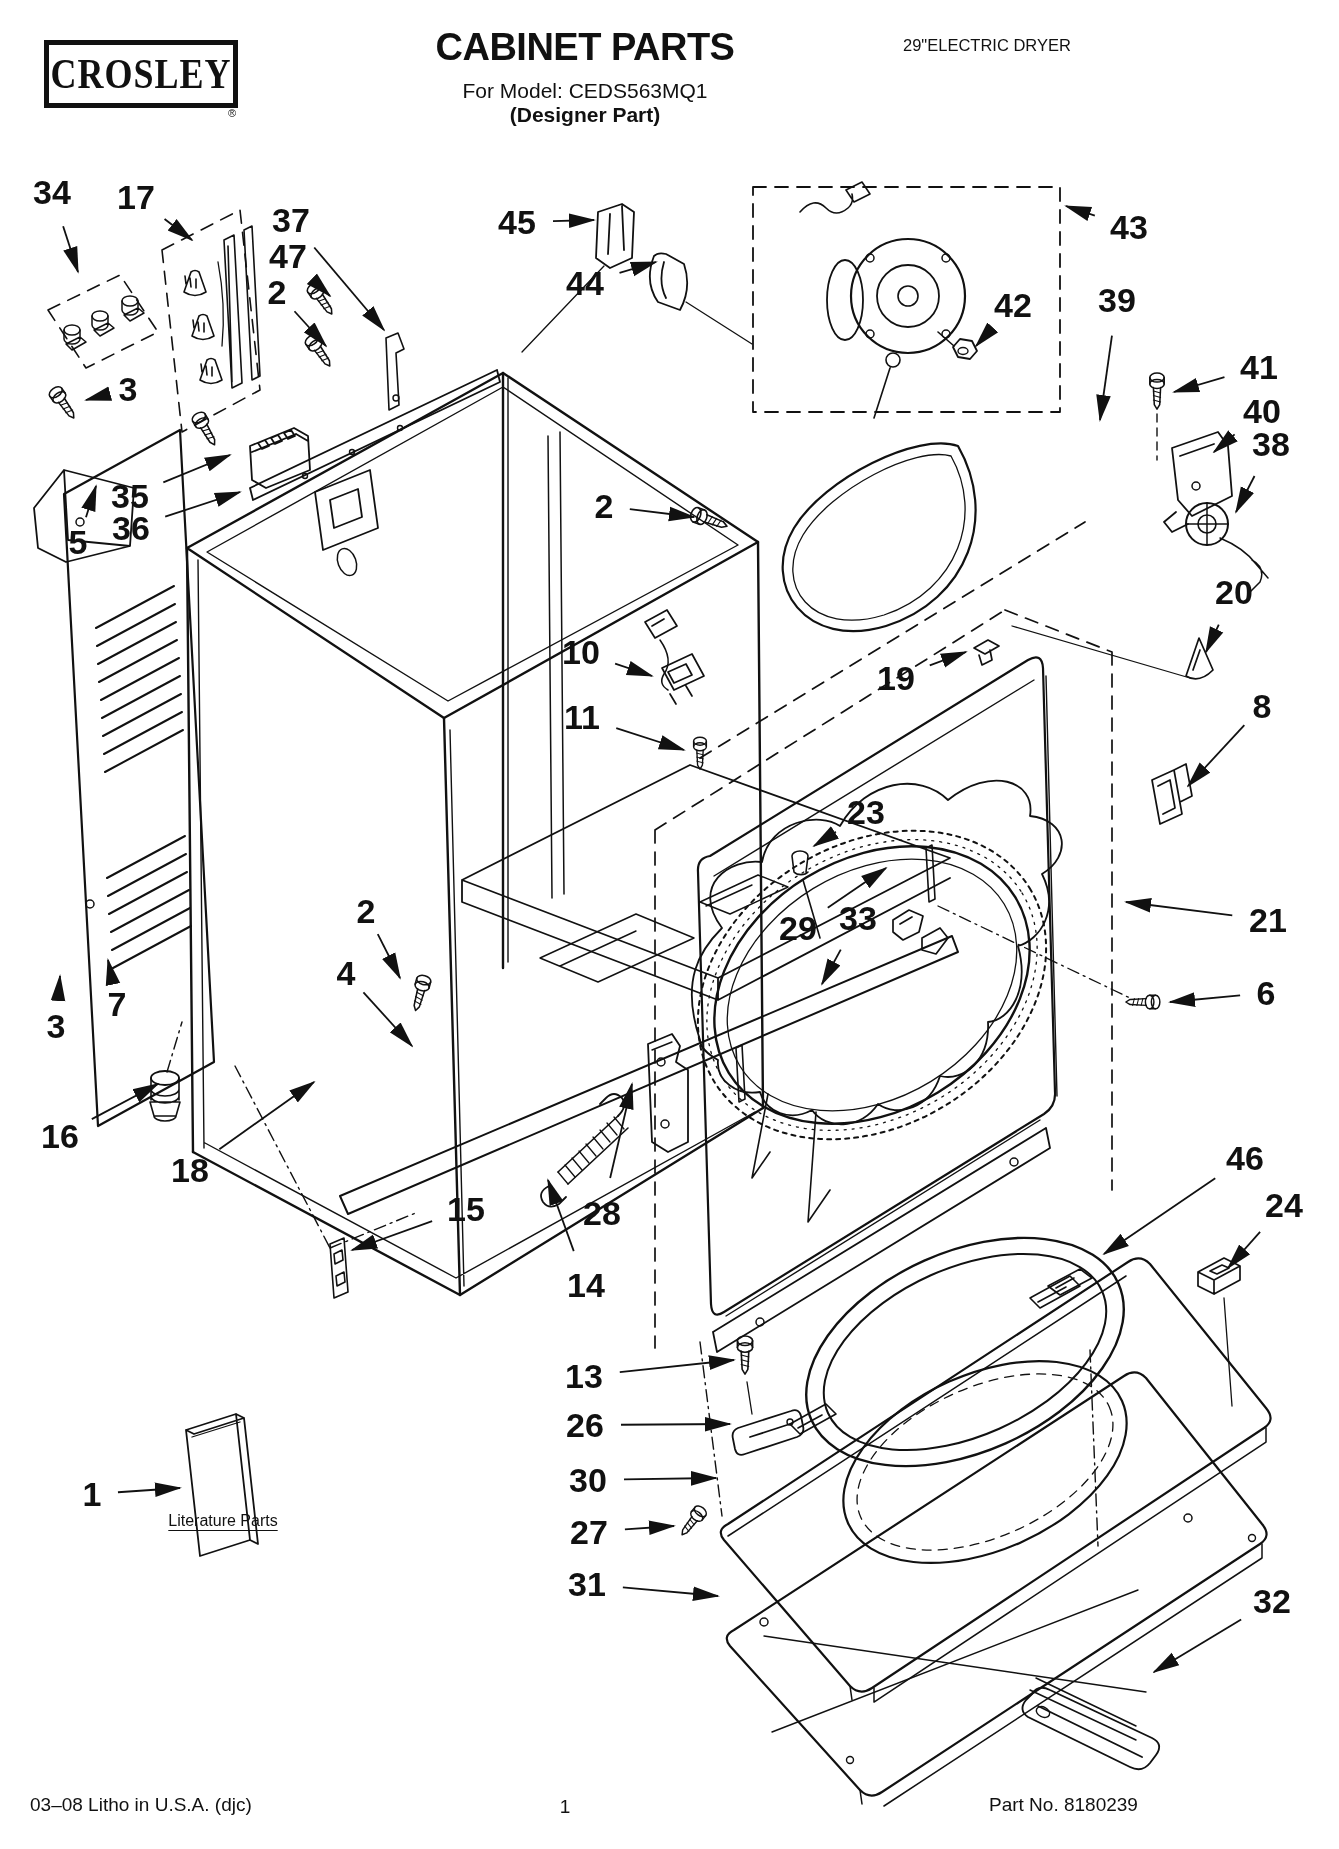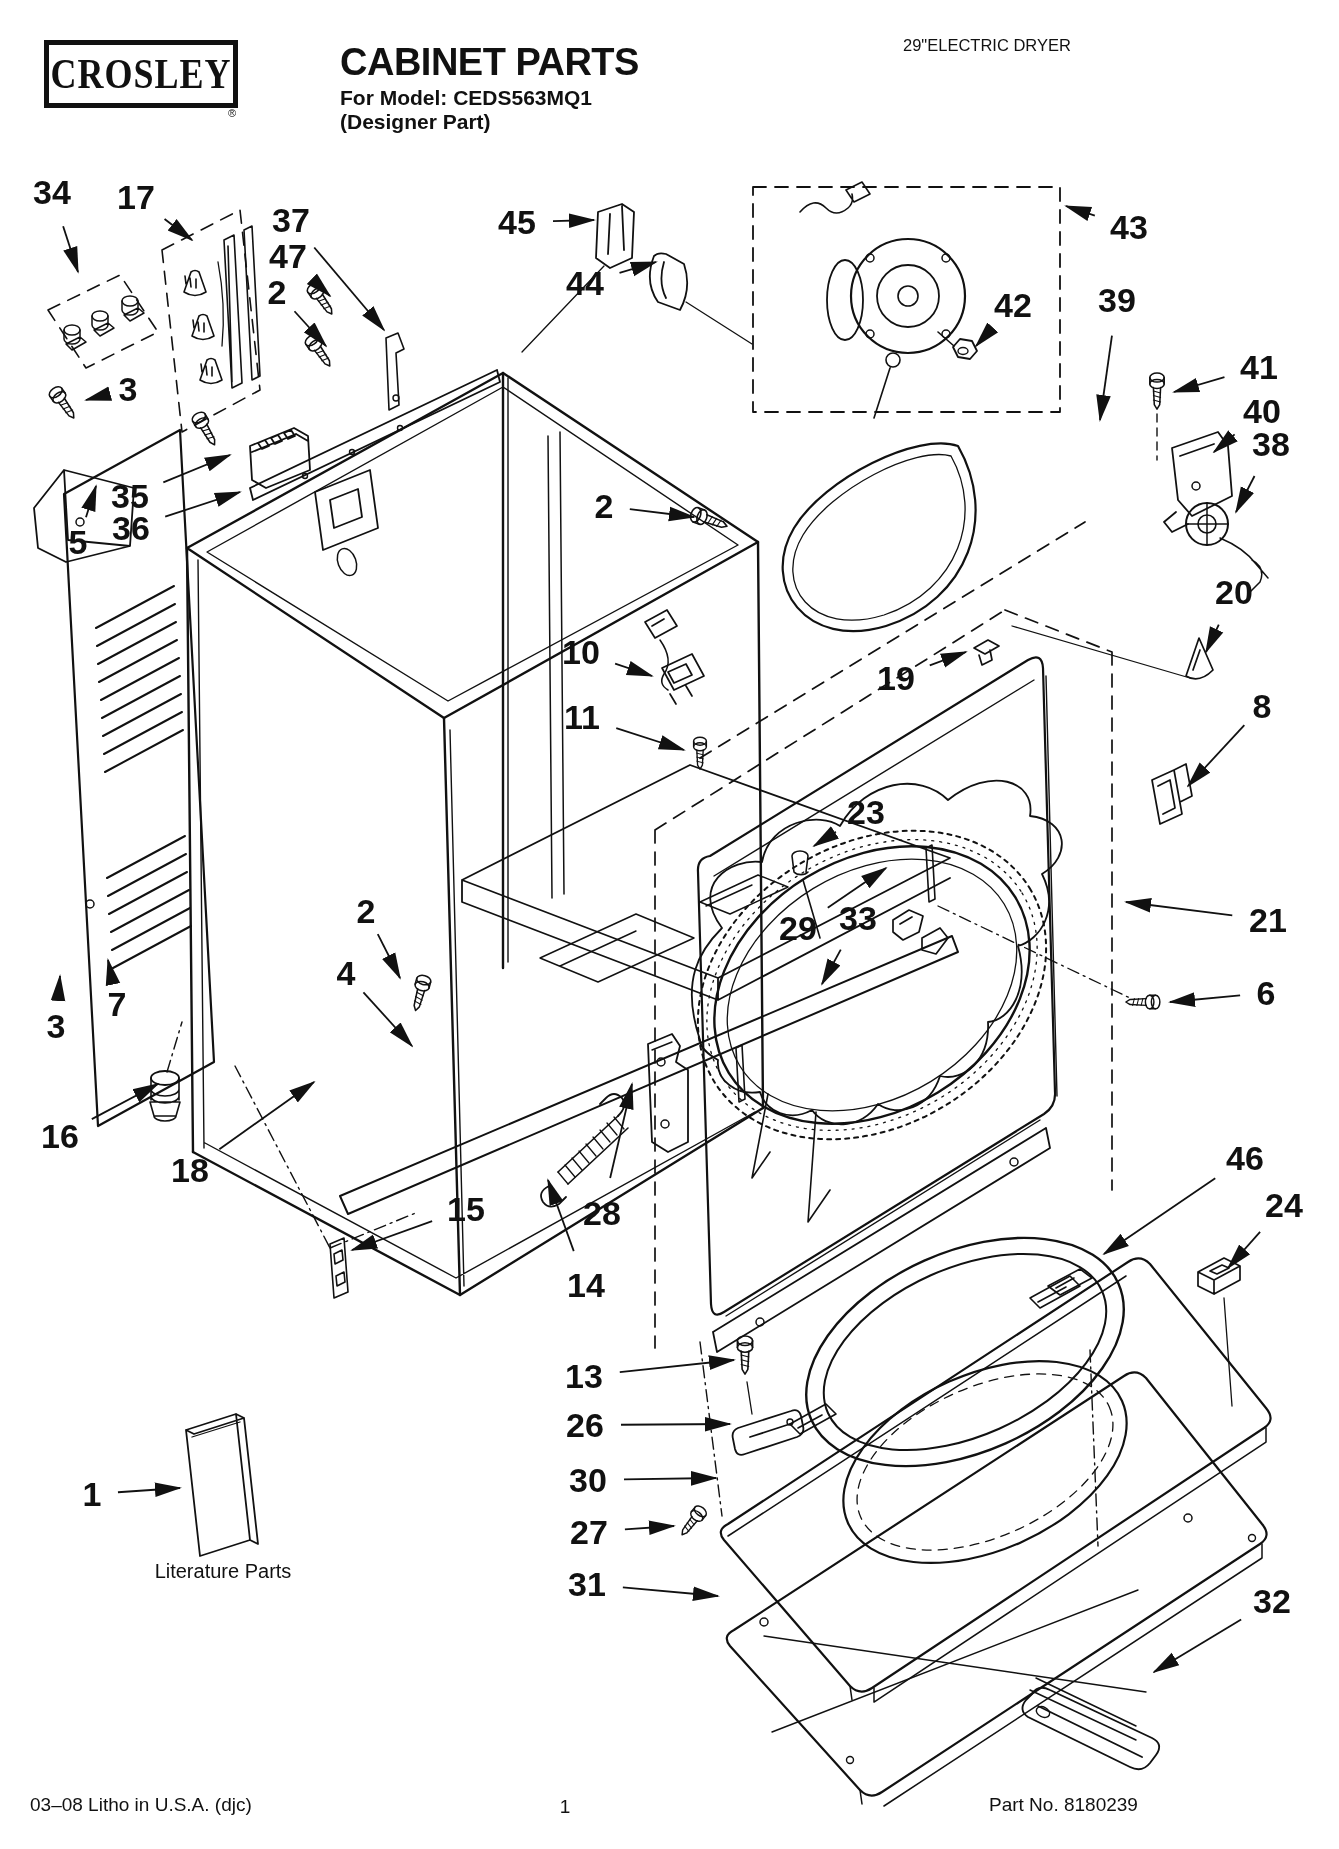--- a/index.html
+++ b/index.html
@@ -12,27 +12,27 @@
   .dash{stroke-dasharray:13 9}.dash2{stroke-dasharray:8 6}.dashdot{stroke-dasharray:12 5 2 5}
   .dots{stroke-dasharray:4 5}.dots2{stroke-dasharray:2 6}.dashin{stroke-dasharray:9 7}
   .callout-num{font-family:"Liberation Sans",sans-serif;font-size:34px;font-weight:bold;fill:#111;
                text-anchor:middle;dominant-baseline:central;}
   .leader{stroke:#111;stroke-width:1.8;fill:none;}
   .logo-box{position:absolute;left:44px;top:40px;width:184px;height:58px;border:5px solid #111;
             display:flex;align-items:center;justify-content:center;}
   .logo-text{font-family:"Liberation Serif",serif;font-weight:bold;font-size:36px;letter-spacing:1px;
              transform:scaleY(1.18);white-space:nowrap;}
   .reg{position:absolute;right:-3px;bottom:-16px;font-size:11px;font-family:"Liberation Sans",sans-serif;}
-  .head-center{position:absolute;left:340px;top:43px;width:490px;text-align:left;}
+  .head-center{position:absolute;left:340px;top:28px;width:490px;text-align:center;}
   .title{font-size:38px;font-weight:bold;letter-spacing:-0.5px;line-height:1.05;}
-  .model{font-size:21px;font-weight:bold;margin-top:3px;}
+  .model{font-size:21px;font-weight:normal;margin-top:11px;}
   .finish{font-size:21px;font-weight:bold;}
   .product{position:absolute;left:903px;top:36px;font-size:16.5px;letter-spacing:0px;}
-  .lit-caption{position:absolute;left:128px;top:1560px;width:190px;text-align:center;font-size:20px;
-               text-underline-offset:4px;}
+  .lit-caption{position:absolute;left:128px;top:1512px;width:190px;text-align:center;font-size:16px;
+               text-decoration:underline;text-underline-offset:4px;}
   .f-left{position:absolute;left:30px;top:1794px;font-size:19px;}
   .f-center{position:absolute;left:535px;top:1796px;width:60px;text-align:center;font-size:19px;}
   .f-right{position:absolute;left:941px;top:1794px;font-size:19px;margin-left:48px;}
 </style>
 </head>
 <body>
 
 <div class="page">
 
 <svg width="1339" height="1849" viewBox="0 0 1339 1849">

